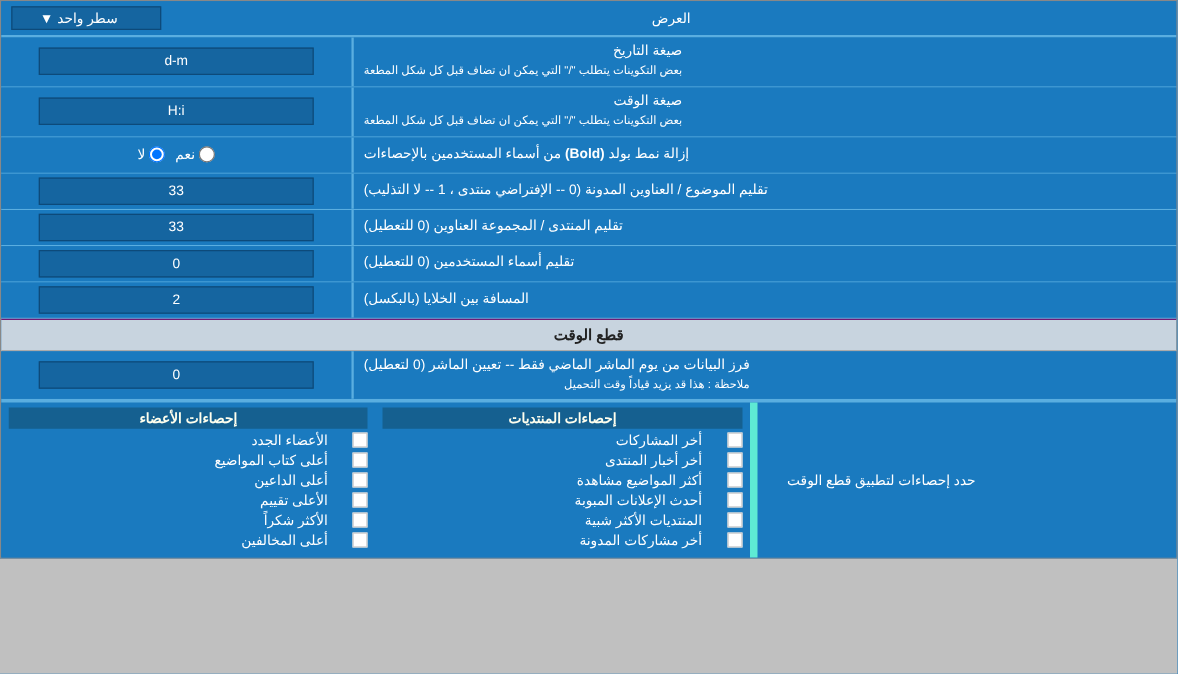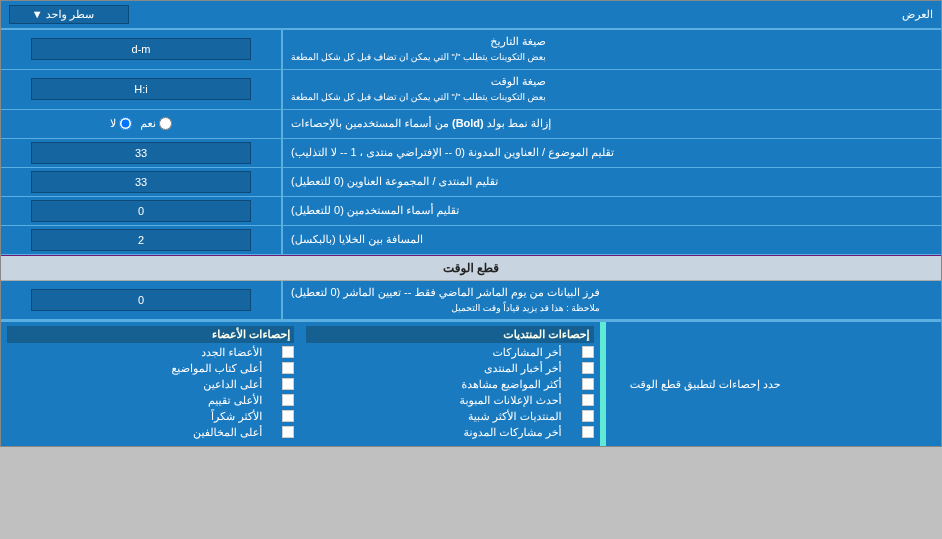--- a/index.html
+++ b/index.html
@@ -60,21 +60,21 @@
       align-items: center;
       justify-content: space-between;
       background: #1a7abf;
       border-bottom: 2px solid #5aaee0;
       padding: 4px 8px;
     }
     .top-label {
       color: #fff;
       font-size: 11px;
       flex: 1;
-      text-align: right;
+      text-align: center;
       padding-left: 12px;
     }
     .dropdown-btn {
       background: #1565a0;
       border: 1px solid #0d4a7a;
       color: #fff;
       padding: 2px 18px 2px 6px;
       font-size: 11px;
       cursor: pointer;
       position: relative;
@@ -144,21 +144,21 @@
       border-left: 6px solid #5eead4;
     }
     .stats-bottom-col {
       flex: 1;
       padding: 4px 6px;
     }
     .col-header {
       background: #156090;
       color: #ffe;
       font-weight: bold;
-      text-align: right;
+      text-align: center;
       font-size: 11px;
       padding: 2px 4px;
       margin-bottom: 3px;
     }
   </style>
 </head>
 <body>
 
 <div class="main-container">
 

